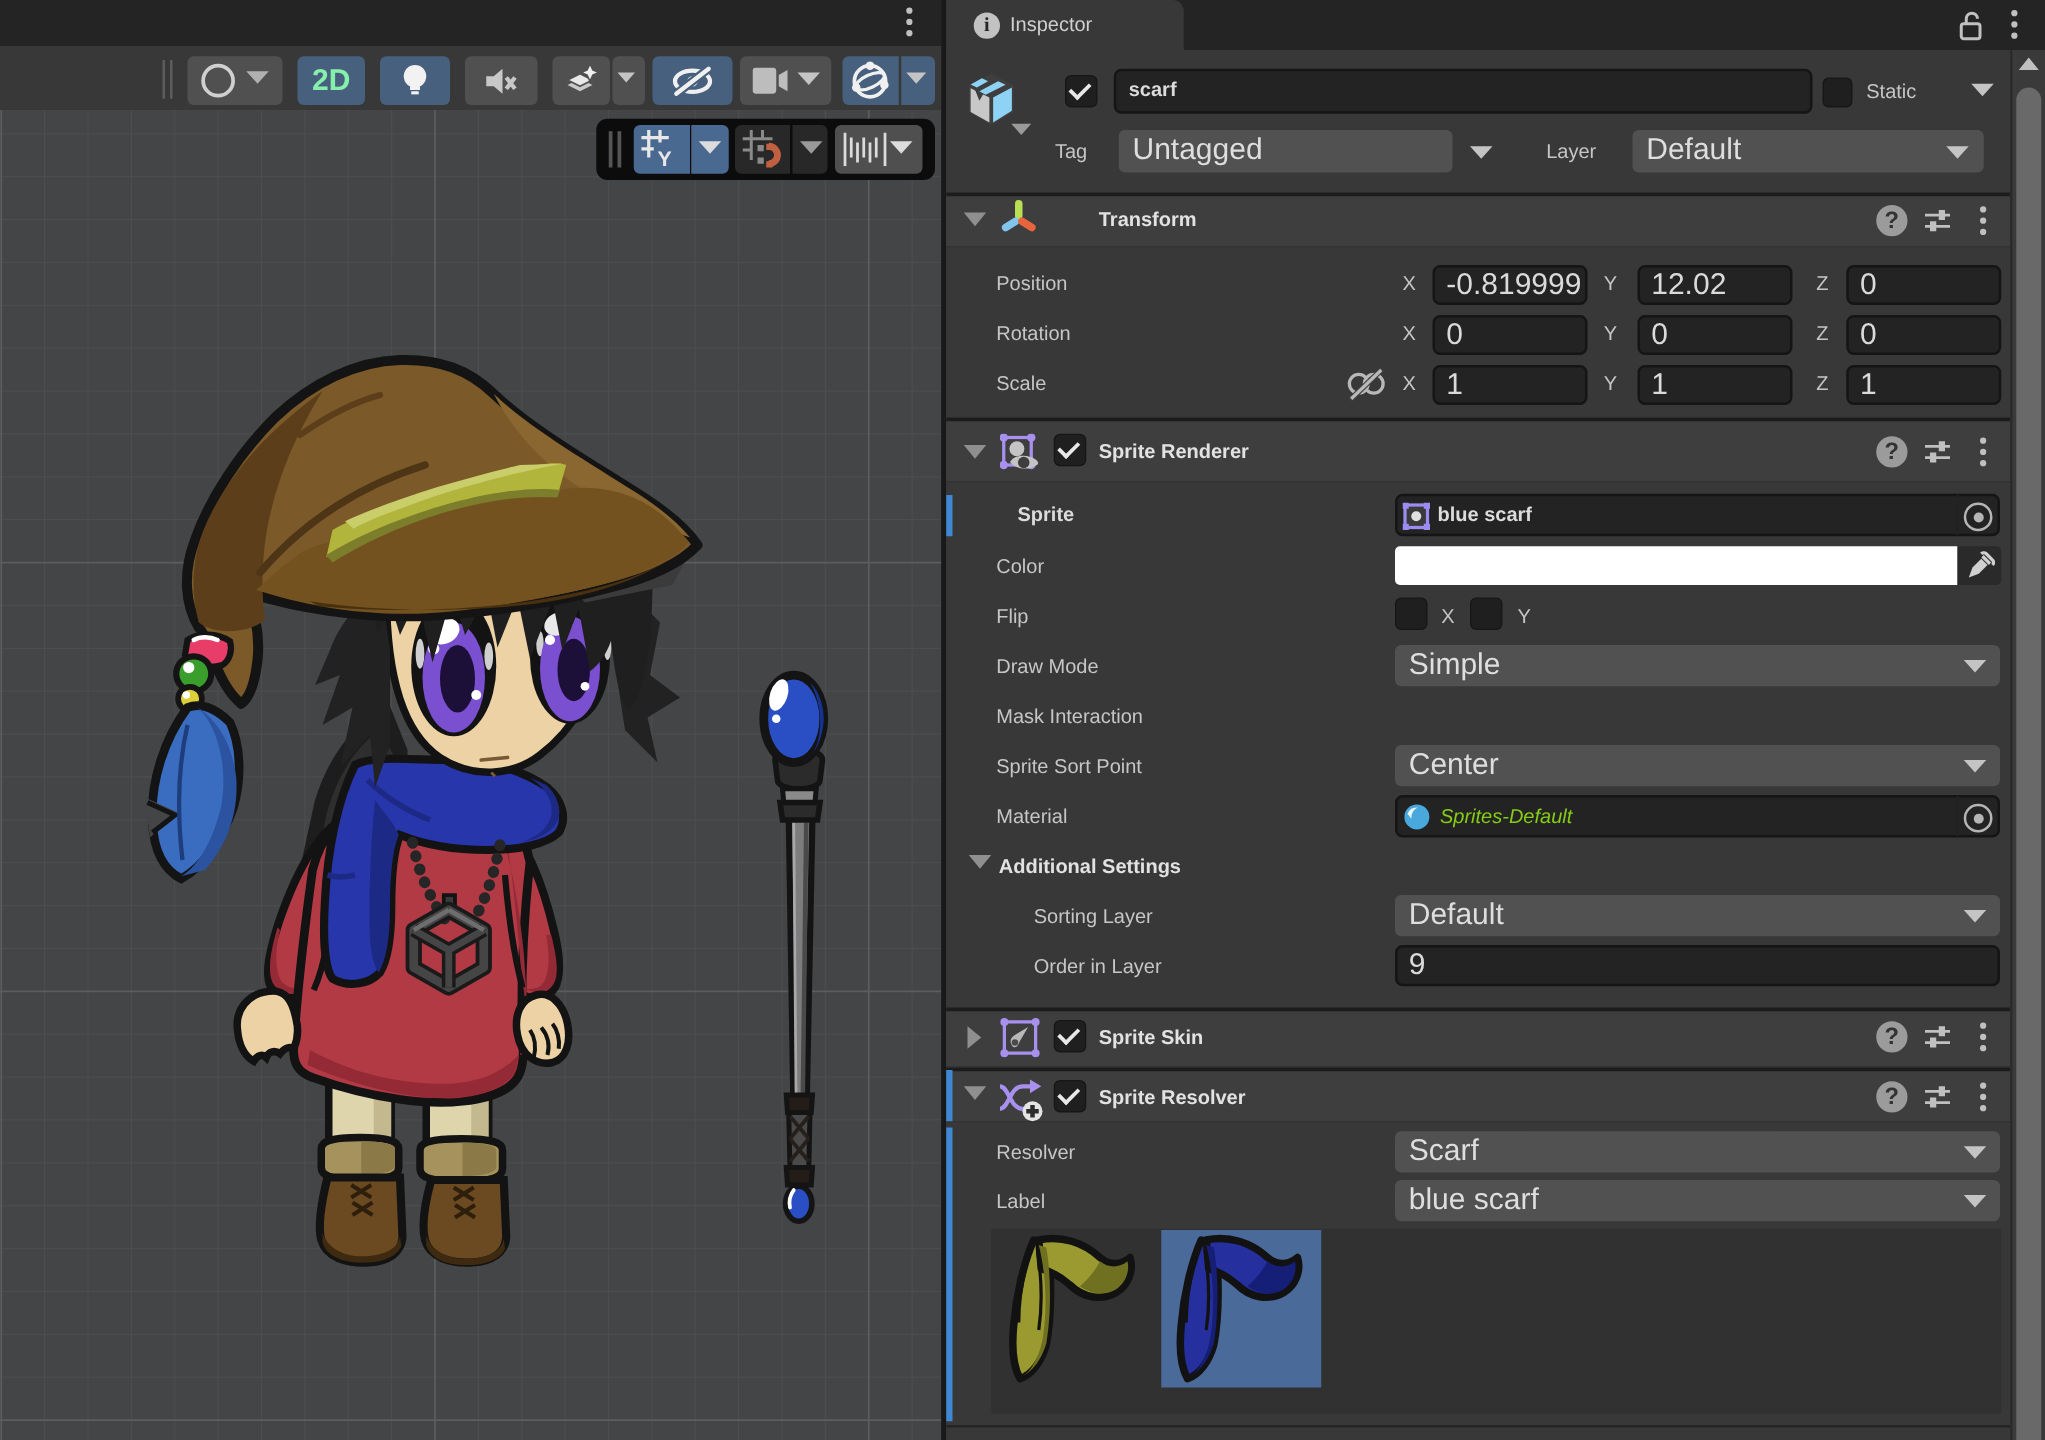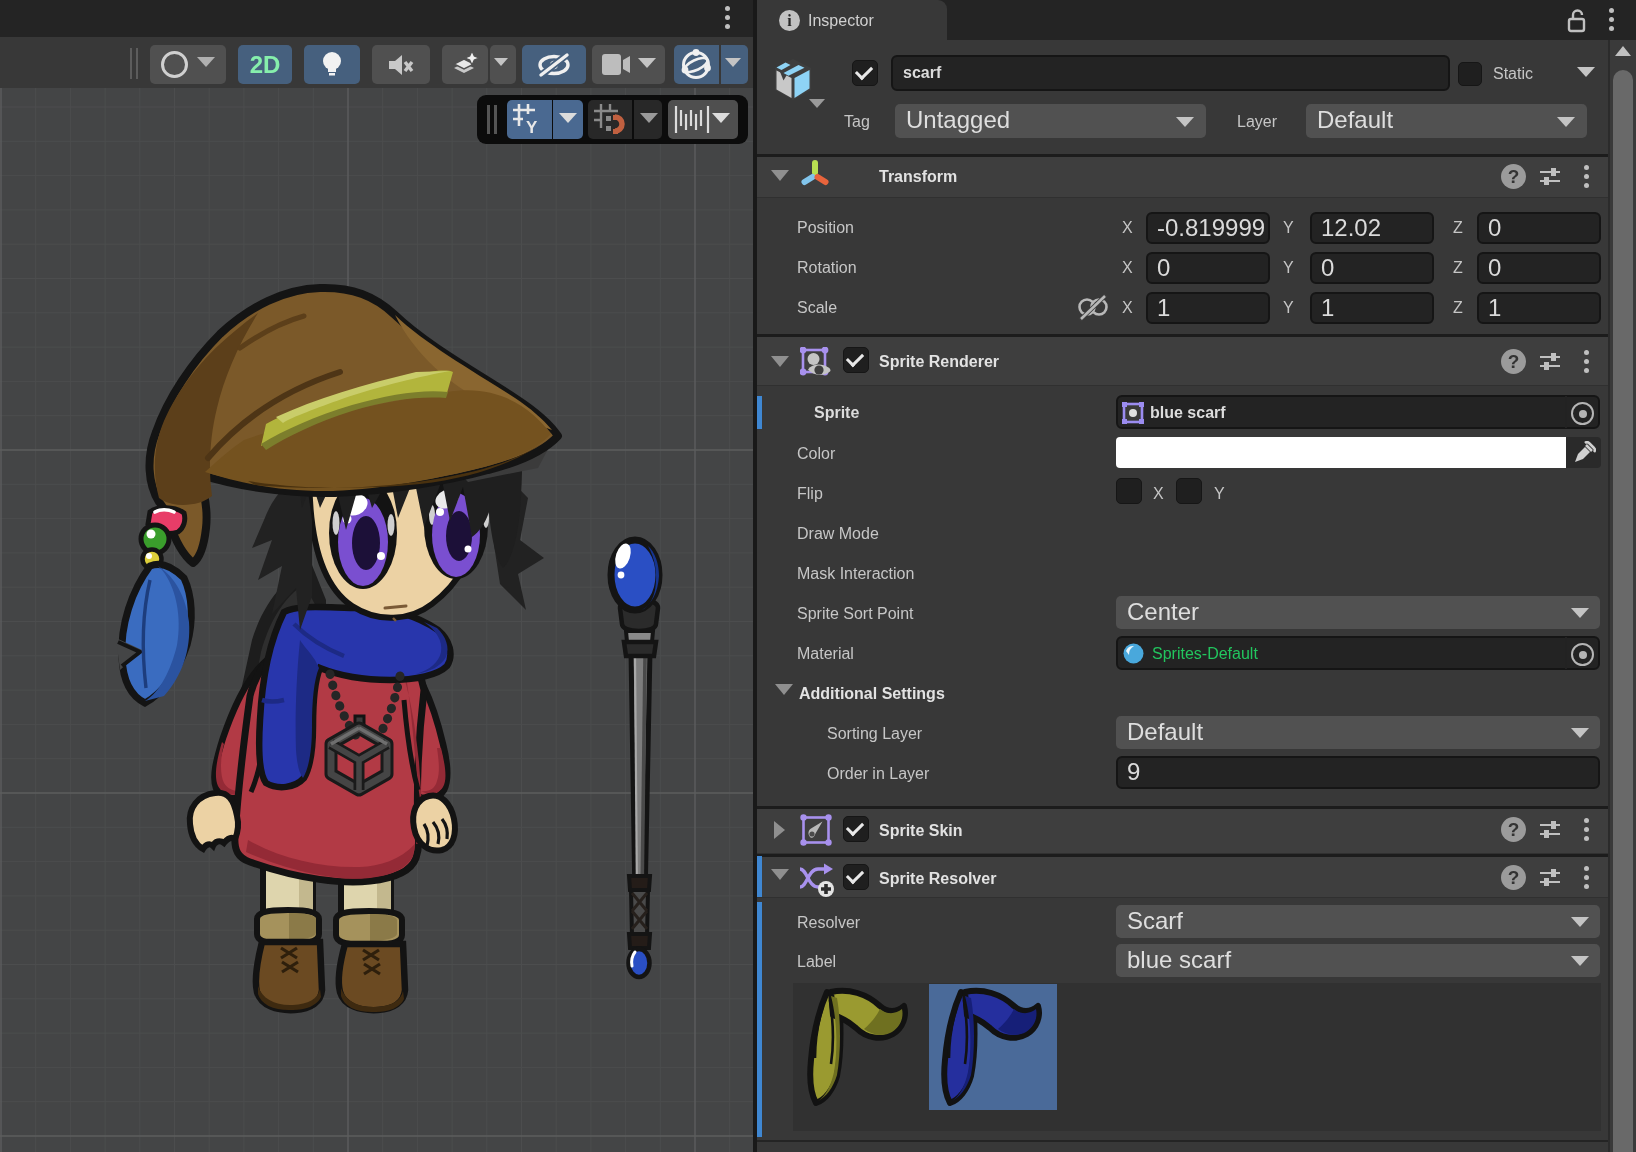--- a/index.html
+++ b/index.html
@@ -287,21 +287,21 @@
 </svg>
 <div class="caret" style="left:809px;top:99px;border-left-width:8px;border-right-width:8px;border-top-width:9px;border-top-color:#9a9a9a;"></div>
 <div class="chk" style="left:852px;top:60px;"></div>
     <div class="tick" style="left:856px;top:66px;"></div>
 <div class="fld" style="left:891px;top:55px;width:559px;height:36px;"></div>
 <div class="lbl bold" style="left:903px;top:57px;color:#dcdcdc;">scarf</div>
 <div class="chk" style="left:1458px;top:62px;width:24px;height:24px;"></div>
 <div class="lbl" style="left:1493px;top:58px;">Static</div>
 <div class="caret" style="left:1577px;top:67px;"></div>
 <div class="lbl" style="left:844px;top:106px;">Tag</div>
-<div class="dd" style="left:895px;top:104px;width:311px;height:34px;">
+<div class="dd" style="left:895px;top:104px;width:267px;height:34px;">
       <span class="tx">Untagged</span>
   <div class="caret" style="left:281px;top:13px;"></div>
     </div>
 <div class="lbl" style="left:1237px;top:106px;">Layer</div>
 <div class="dd" style="left:1306px;top:104px;width:281px;height:34px;">
       <span class="tx">Default</span>
   <div class="caret" style="left:251px;top:13px;"></div>
     </div>
 
 <div class="hdr" style="top:154px;height:44px;border-bottom:1px solid #303030;"></div>
@@ -417,33 +417,37 @@
 <svg class="abs" style="left:1572px;top:441px;" width="24" height="24" viewBox="0 0 24 24">
  <path d="M3 21 L6 13 L13 6 L18 11 L11 18 L3 21 Z" fill="#d0d0d0"></path>
  <path d="M14 4 L20 10 M13 2 a3 3 0 0 1 4 0 l5 5 a3 3 0 0 1 0 4" stroke="#d0d0d0" stroke-width="2.6" fill="none"></path>
     </svg>
 <div class="lbl" style="left:797px;top:478px;">Flip</div>
 <div class="chk" style="left:1116px;top:478px;"></div>
 <div class="lbl" style="left:1153px;top:478px;">X</div>
 <div class="chk" style="left:1176px;top:478px;"></div>
 <div class="lbl" style="left:1214px;top:478px;">Y</div>
 <div class="lbl" style="left:797px;top:518px;">Draw Mode</div>
+<div class="dd" style="left:1116px;top:516px;width:484px;height:33px;">
+      <span class="tx">Simple</span>
+  <div class="caret" style="left:455px;top:12px;"></div>
+    </div>
 <div class="lbl" style="left:797px;top:558px;">Mask Interaction</div>
 <div class="lbl" style="left:797px;top:598px;">Sprite Sort Point</div>
 <div class="dd" style="left:1116px;top:596px;width:484px;height:33px;">
       <span class="tx">Center</span>
   <div class="caret" style="left:455px;top:12px;"></div>
     </div>
 <div class="lbl" style="left:797px;top:638px;">Material</div>
 <div class="fld" style="left:1116px;top:636px;width:484px;height:34px;"></div>
 <svg class="abs" style="left:1122px;top:642px;" width="23" height="23" viewBox="0 0 23 23">
  <circle cx="11.5" cy="11.5" r="10" fill="#49a8dc"></circle>
  <path d="M4 9 a8 8 0 0 1 8 -5 a10 10 0 0 0 -5 9 Z" fill="#eaf6fd"></path>
     </svg>
-<div class="lbl" style="left:1152px;top:638px;color:#22c55e;">Sprites-Default</div>
+<div class="lbl" style="left:1152px;top:638px;color:#84cc16;font-style:italic;">Sprites-Default</div>
 <div class="abs" style="left:1565px;top:637px;width:2px;height:32px;background:#222;"></div>
 <div class="picker" style="left:1571px;top:643px;"></div>
 <div class="fold" style="left:775px;top:684px;"></div>
 <div class="lbl bold" style="left:799px;top:678px;">Additional Settings</div>
 <div class="lbl" style="left:827px;top:718px;">Sorting Layer</div>
 <div class="dd" style="left:1116px;top:716px;width:484px;height:33px;">
       <span class="tx">Default</span>
   <div class="caret" style="left:455px;top:12px;"></div>
     </div>
 <div class="lbl" style="left:827px;top:758px;">Order in Layer</div>

